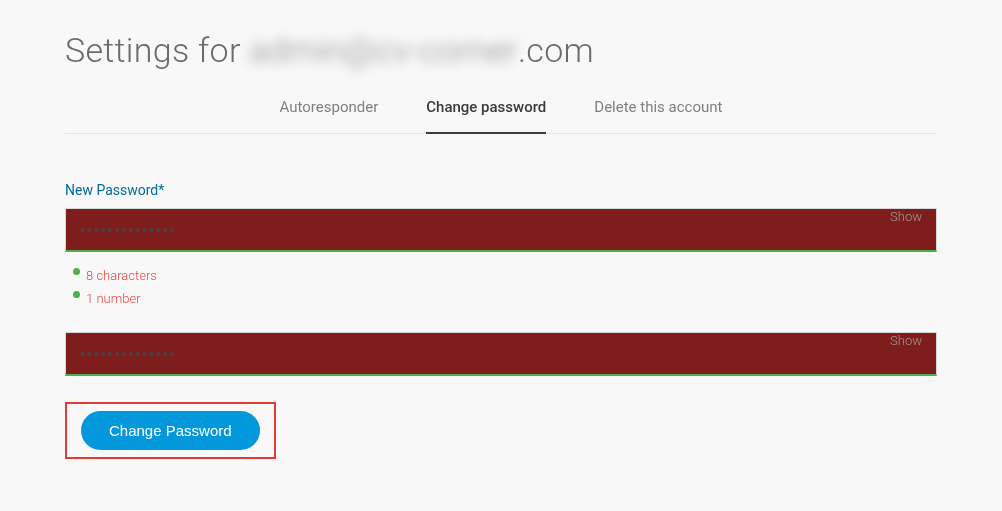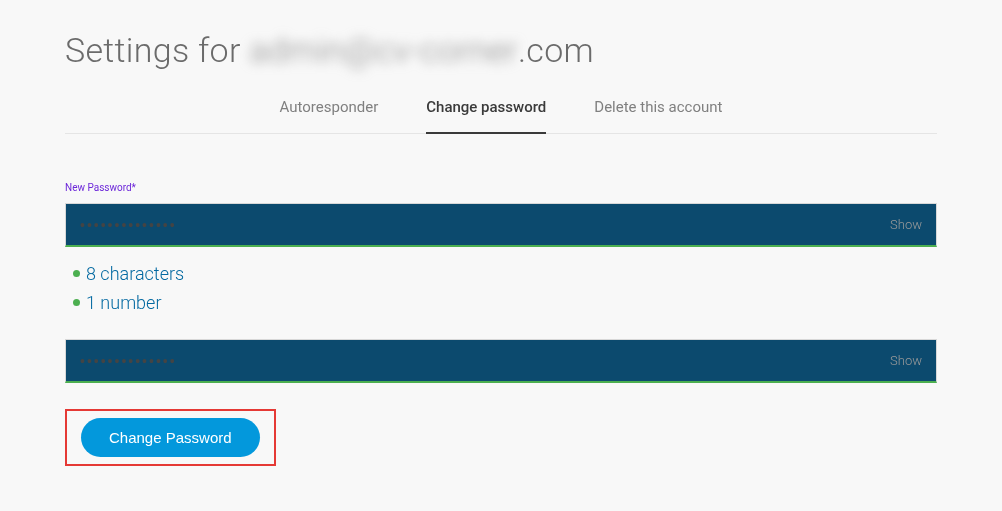--- a/index.html
+++ b/index.html
@@ -44,30 +44,29 @@
     .tab.active {
       color: #3a3a3a;
       font-weight: 500;
       border-bottom: 2px solid #3a3a3a;
       margin-bottom: -1px;
     }
     .field-group {
       margin-bottom: 16px;
     }
     .field-label {
-      font-size: 10px;
-      color: #6d28d9;
+      font-size: 14px;
+      color: #0369a1;
       margin-bottom: 10px;
       font-weight: 400;
     }
     .input-wrapper {
       position: relative;
       display: flex;
-      align-items: center;
-      background: #0c4a6e;
+      background: #7f1d1d;
       border: 1px solid #d8d8d8;
       border-bottom: 2px solid #4caf50;
       height: 44px;
     }
     .password-input {
       flex: 1;
       border: none;
       outline: none;
       padding: 0 14px;
       font-size: 14px;
@@ -88,24 +87,23 @@
       gap: 90px;
       margin: 16px 0 26px 8px;
     }
     .req-col {
       display: flex;
       flex-direction: column;
       gap: 8px;
     }
     .req-item {
       display: flex;
-      align-items: center;
       gap: 6px;
-      font-size: 18px;
-      color: #0369a1;
+      font-size: 13px;
+      color: #ef4444;
     }
     .req-dot {
       width: 7px;
       height: 7px;
       border-radius: 50%;
       background: #4caf50;
     }
     .button-highlight {
       display: inline-block;
       border: 2px solid #e53935;

